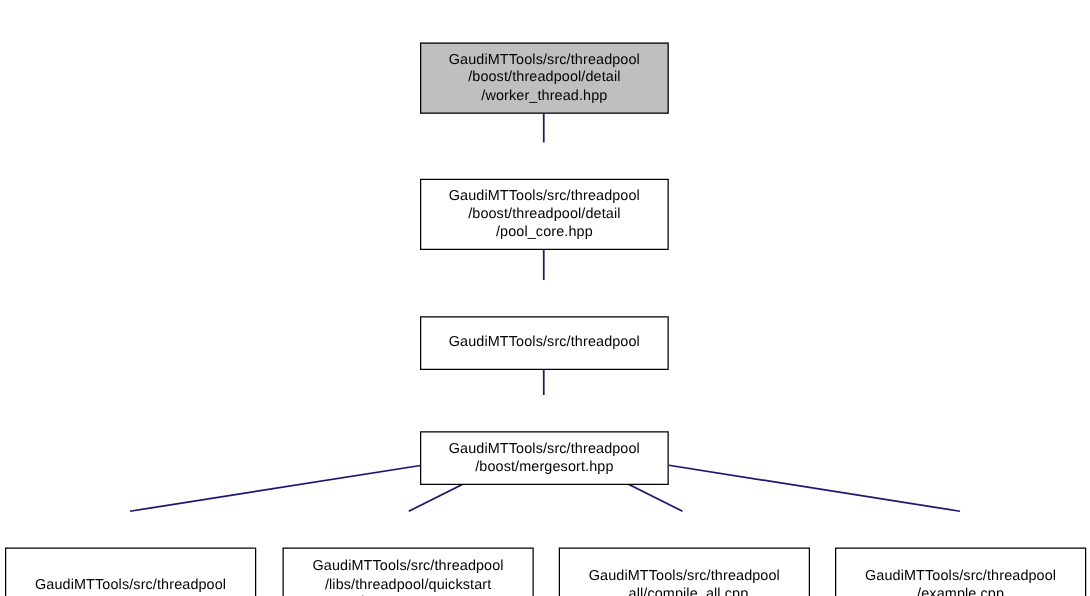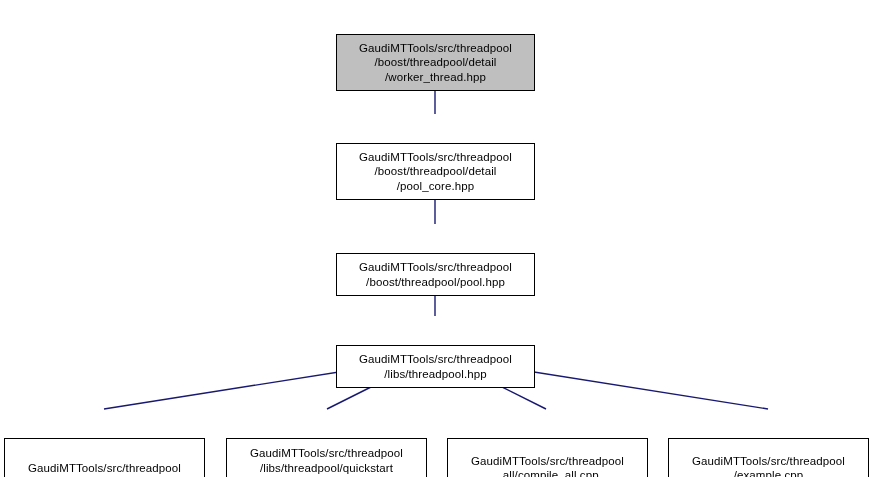--- a/index.html
+++ b/index.html
@@ -87,26 +87,25 @@
   </div>
 
   <div class="node" style="left:336px; top:115px; width:199px; height:57px;">
     <span class="line">GaudiMTTools/src/threadpool</span>
     <span class="line">/boost/threadpool/detail</span>
     <span class="line">/pool_core.hpp</span>
   </div>
 
   <div class="node" style="left:336px; top:225px; width:199px; height:43px;">
     <span class="line">GaudiMTTools/src/threadpool</span>
-    <span class="line">/boost/threadpool/pool.hpp</span>
   </div>
 
   <div class="node" style="left:336px; top:317px; width:199px; height:43px;">
     <span class="line">GaudiMTTools/src/threadpool</span>
-    <span class="line">/libs/threadpool.hpp</span>
+    <span class="line">/boost/mergesort.hpp</span>
   </div>
 
   <div class="node" style="left:4px; top:410px; width:201px; height:60px;">
     <span class="line">GaudiMTTools/src/threadpool</span>
   </div>
 
   <div class="node" style="left:226px; top:410px; width:201px; height:60px;">
     <span class="line">GaudiMTTools/src/threadpool</span>
     <span class="line">/libs/threadpool/quickstart</span>
     <span class="line">/mergesort.cpp</span>

